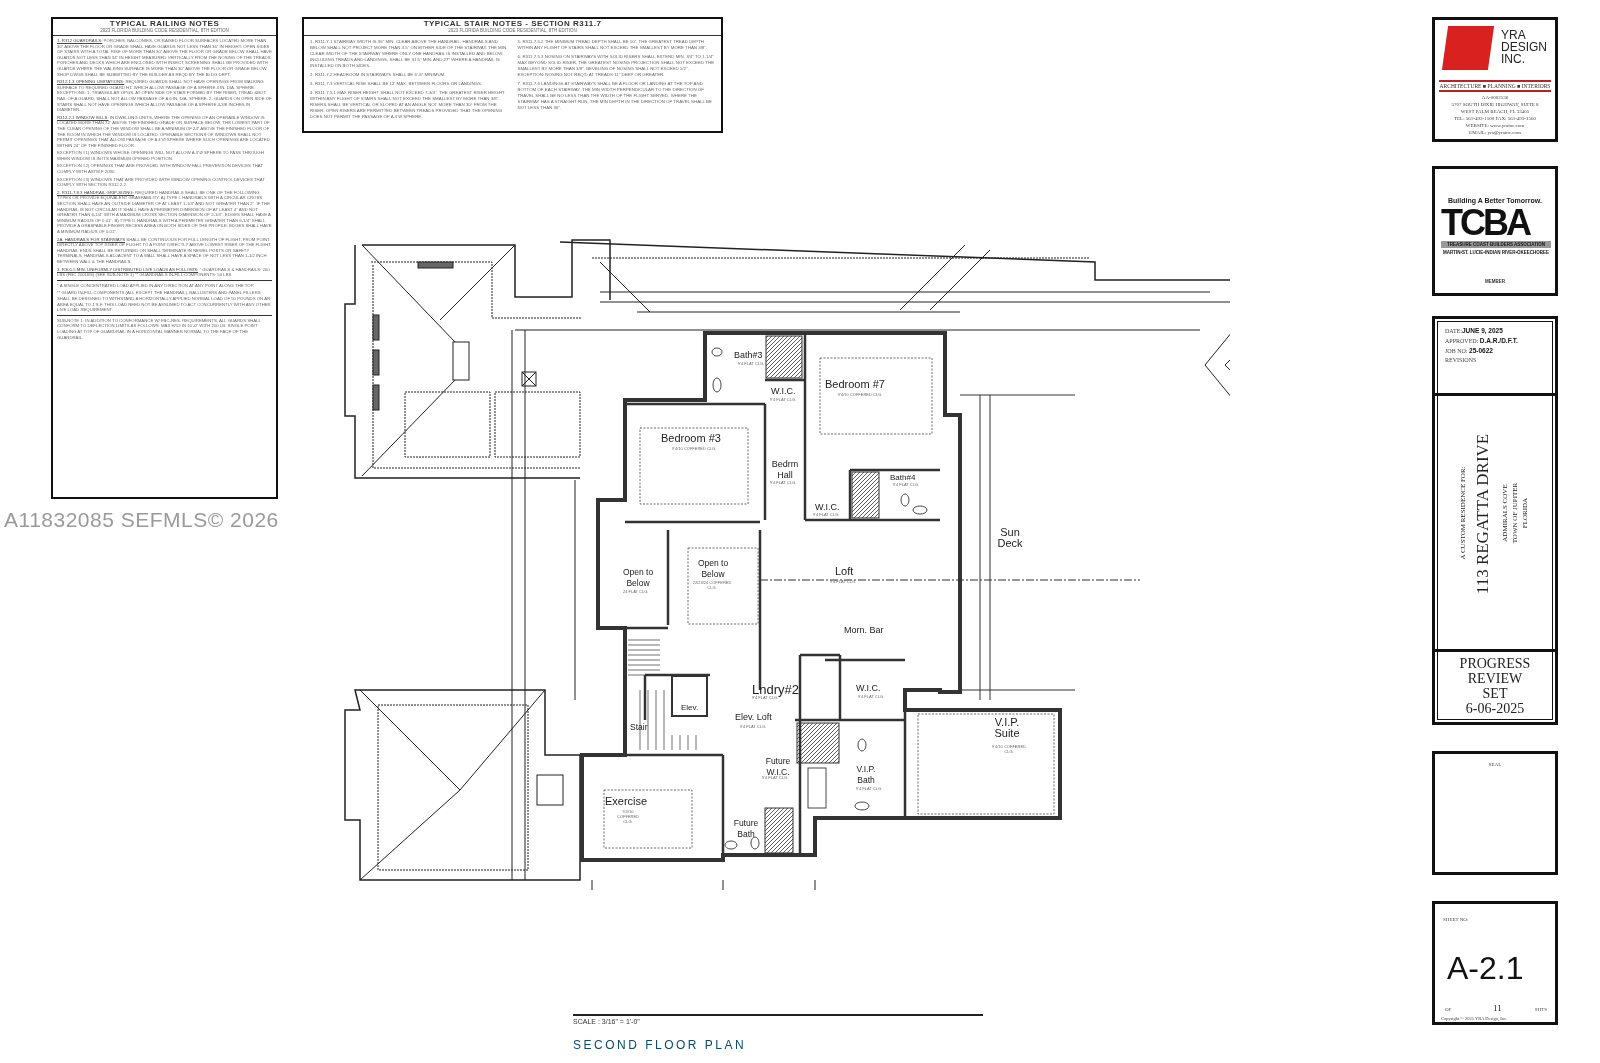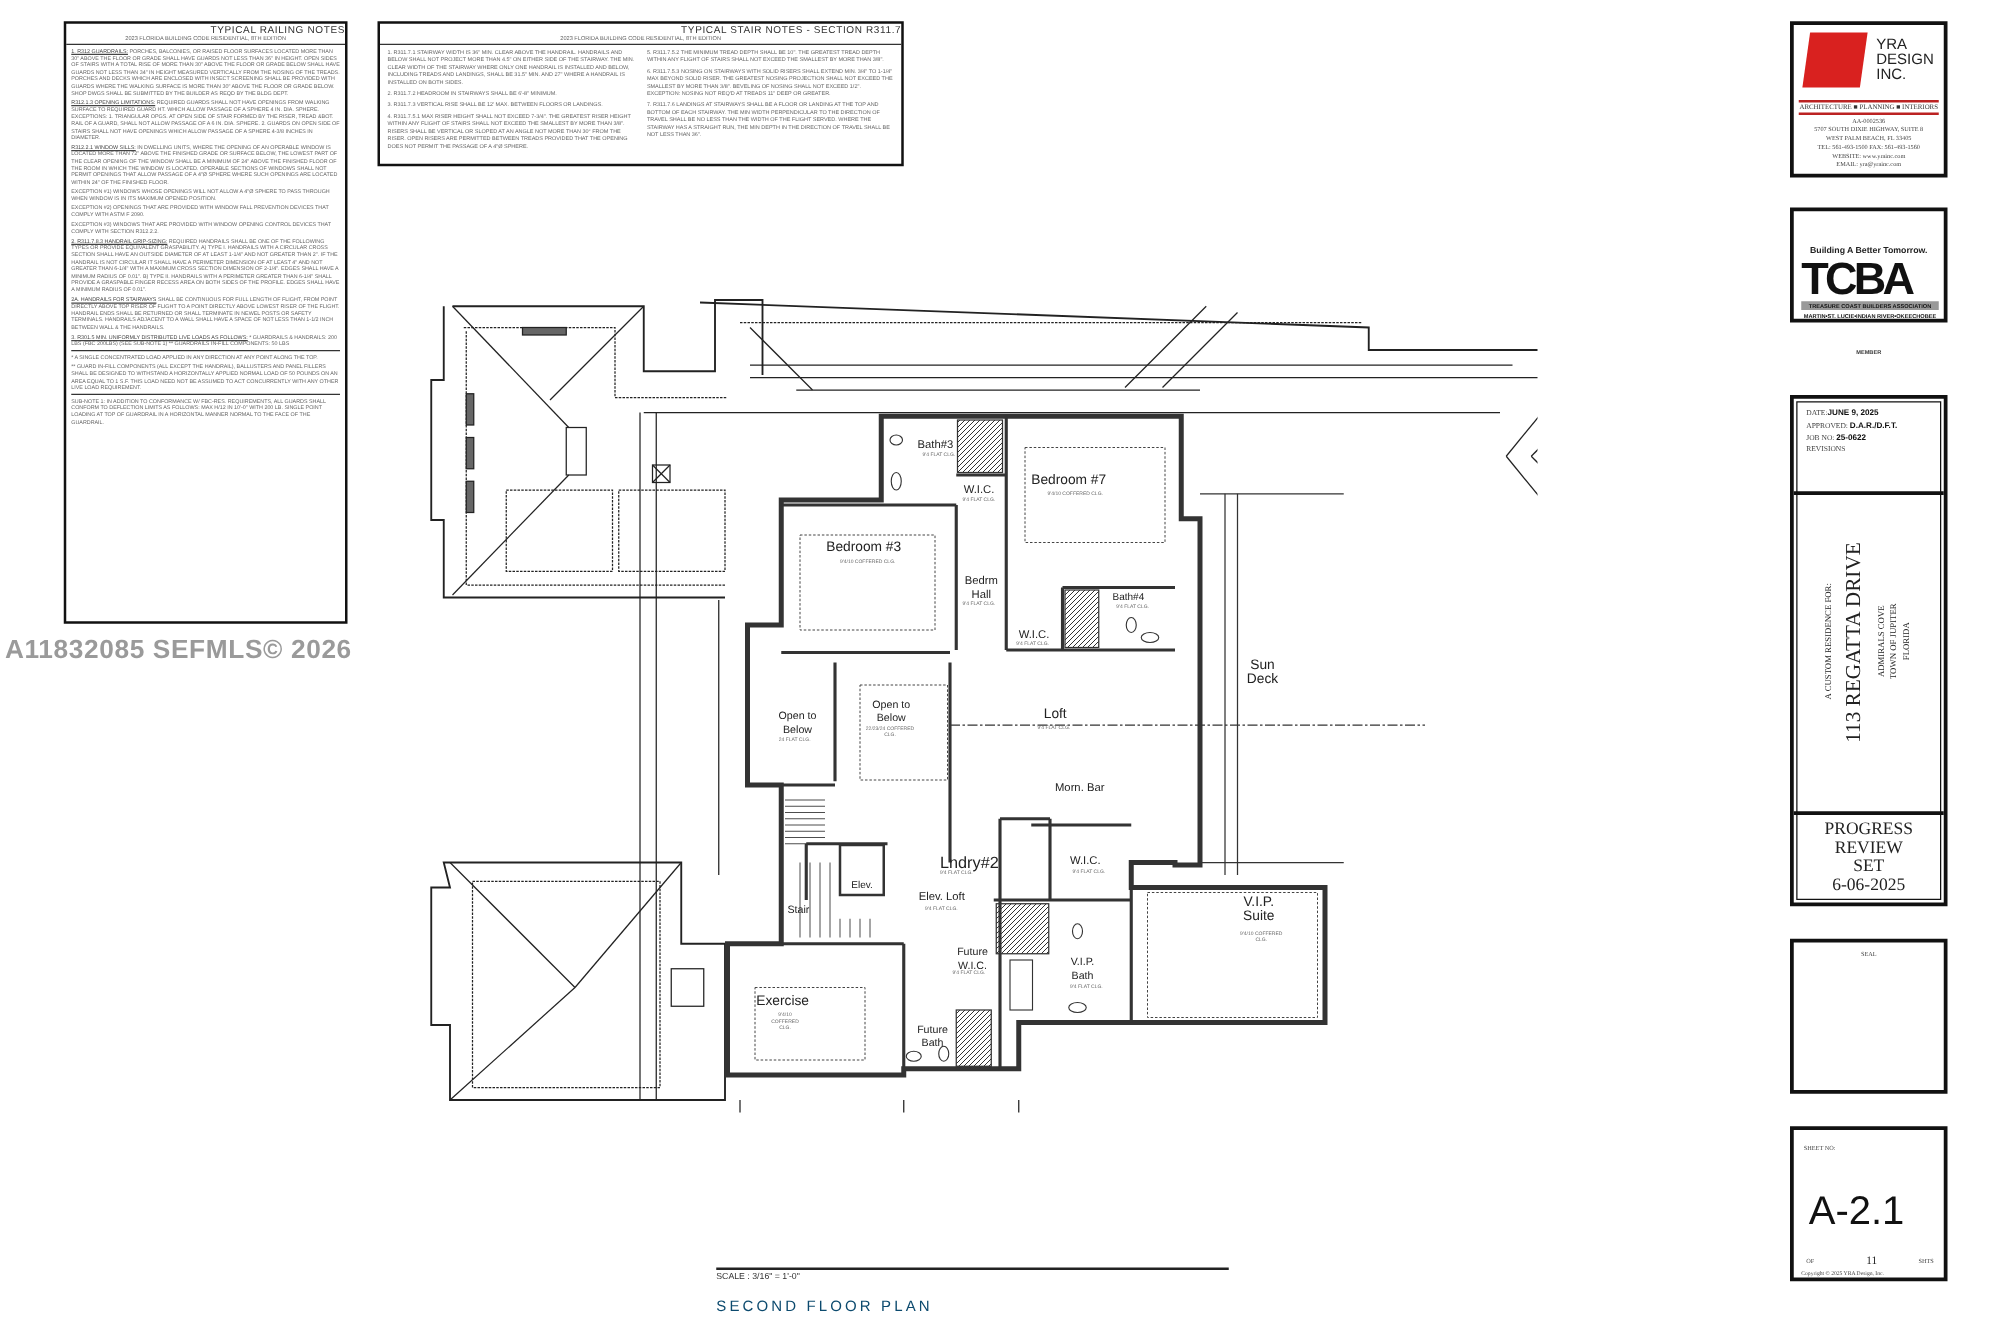--- a/index.html
+++ b/index.html
@@ -1,52 +1,52 @@
 <!DOCTYPE html>
 <html><head>
 <meta charset="utf-8">
 <style>
   * { box-sizing: border-box; margin: 0; padding: 0; }
   html, body { width: 1600px; height: 1063px; background: #ffffff; overflow: hidden; }
   body { position: relative; font-family: "Liberation Sans", sans-serif; color: #222; }
 
   .notes-box { position: absolute; border: 2px solid #111; background: #fff; }
-  .notes-title { text-align: right; font-size: 8px; letter-spacing: 0.5px; color: #333; }
+  .notes-title { text-align: center; font-size: 8px; letter-spacing: 0.5px; color: #333; font-weight: bold; }
   .notes-sub { text-align: center; font-size: 4.5px; color: #666; border-bottom: 1px solid #333; padding-bottom: 2px; }
   .notes-body { font-size: 4.3px; line-height: 5.6px; color: #666; padding: 2px 4px; }
   .notes-body .h { text-decoration: underline; color: #444; }
   .notes-body p { margin-bottom: 2px; }
 
   #railing { left: 51px; top: 17px; width: 227px; height: 482px; }
   #stair { left: 302px; top: 17px; width: 421px; height: 116px; }
   #stair .cols { display: flex; gap: 10px; padding: 3px 6px; }
   #stair .col { flex: 1; font-size: 4.4px; line-height: 6px; color: #666; }
   #stair .col p { margin-bottom: 3px; }
 
-  .watermark { position: absolute; left: 4px; top: 508px; font-size: 21px; color: #9a9a9a; letter-spacing: 0.5px; font-family: "Liberation Sans", sans-serif; font-weight: bold; }
+  .watermark { position: absolute; left: 4px; top: 508px; font-size: 21px; color: #9a9a9a; letter-spacing: 0.5px; font-family: "Liberation Sans", sans-serif; }
 
   .plan { position: absolute; left: 330px; top: 230px; }
 
   .room-label { position: absolute; font-size: 11px; color: #222; text-align: center; line-height: 11px; }
   .room-sub { position: absolute; font-size: 4px; color: #666; text-align: center; }
 
   .plan-title { position: absolute; left: 573px; top: 998px; font-size: 12px; letter-spacing: 2.5px; color: #0c4a6e; margin-top: 40px; }
   .plan-title-line { position: absolute; left: 573px; top: 1014px; width: 410px; height: 2px; background: #222; }
   .plan-scale { position: absolute; left: 573px; top: 1018px; font-size: 7px; color: #333; }
 
   .tb { position: absolute; left: 1432px; width: 126px; border: 3px solid #111; background: #fff; }
   .tb-inner { position: absolute; inset: 2px; border: 1px solid #111; }
 
   #yra { top: 17px; height: 125px; }
   .yra-logo { position: absolute; left: 10px; top: 6px; width: 46px; height: 44px; background: #d9211f; transform: skewX(-8deg); }
   .yra-name { position: absolute; left: 66px; top: 9px; font-size: 12px; line-height: 12px; color: #222; }
   .yra-tag { position: absolute; left: 4px; top: 60px; right: 4px; border-top: 2px solid #b22; border-bottom: 2px solid #b22; font-size: 5.5px; text-align: center; color: #333; padding: 1px 0; font-family: "Liberation Serif", serif; }
   .yra-info { position: absolute; left: 4px; right: 4px; top: 74px; font-size: 5px; line-height: 7px; text-align: center; color: #444; font-family: "Liberation Serif", serif; }
 
-  #tcba { top: 166px; height: 92px; }
+  #tcba { top: 166px; height: 130px; }
   .tcba-slogan { position: absolute; top: 28px; left: 4px; right: 4px; text-align: center; font-size: 7px; font-weight: bold; color: #222; }
   .tcba-logo { position: absolute; top: 36px; left: 6px; right: 4px; font-size: 36px; font-weight: bold; letter-spacing: -3px; color: #111; line-height: 36px; }
   .tcba-band { position: absolute; top: 72px; left: 6px; right: 4px; background: #999; font-size: 4.5px; color: #111; text-align: center; padding: 1px 0; font-weight: bold; }
   .tcba-counties { position: absolute; top: 81px; left: 6px; right: 4px; font-size: 4.5px; text-align: center; color: #111; font-weight: bold; }
   .tcba-member { position: absolute; top: 110px; left: 0; right: 0; text-align: center; font-size: 4.5px; color: #333; font-weight: bold; }
 
   #info { top: 316px; height: 409px; }
   .info-row { position: absolute; left: 10px; font-size: 6px; color: #444; font-family: "Liberation Serif", serif; }
   .info-row b { font-family: "Liberation Sans", sans-serif; color: #111; font-size: 6.5px; }
   .divider-h { position: absolute; left: 0; right: 0; height: 3px; background: #111; }

